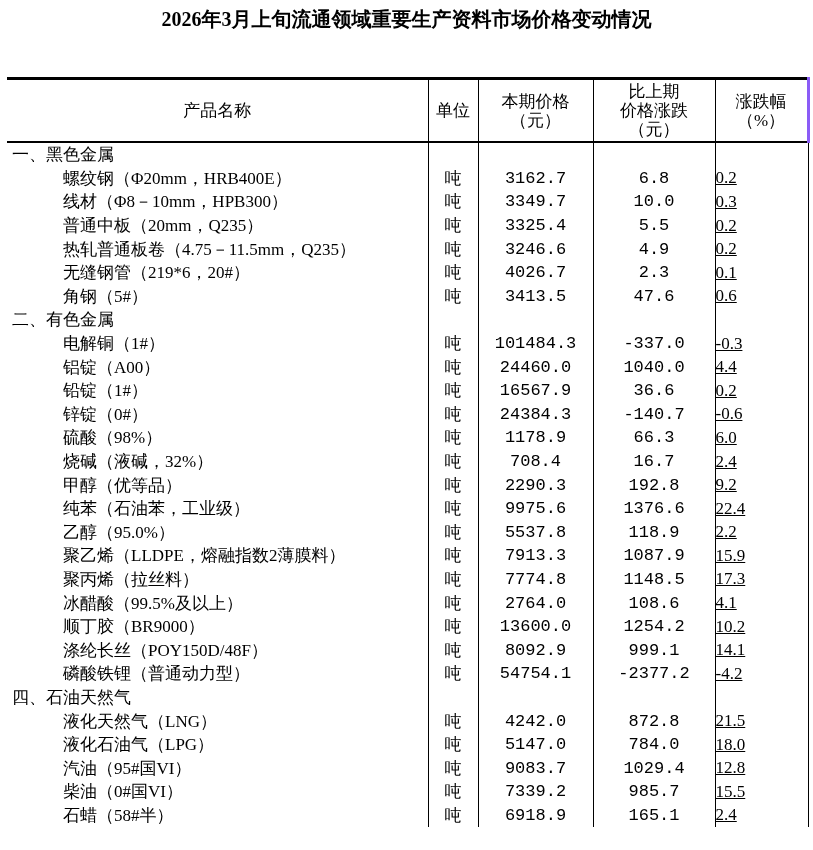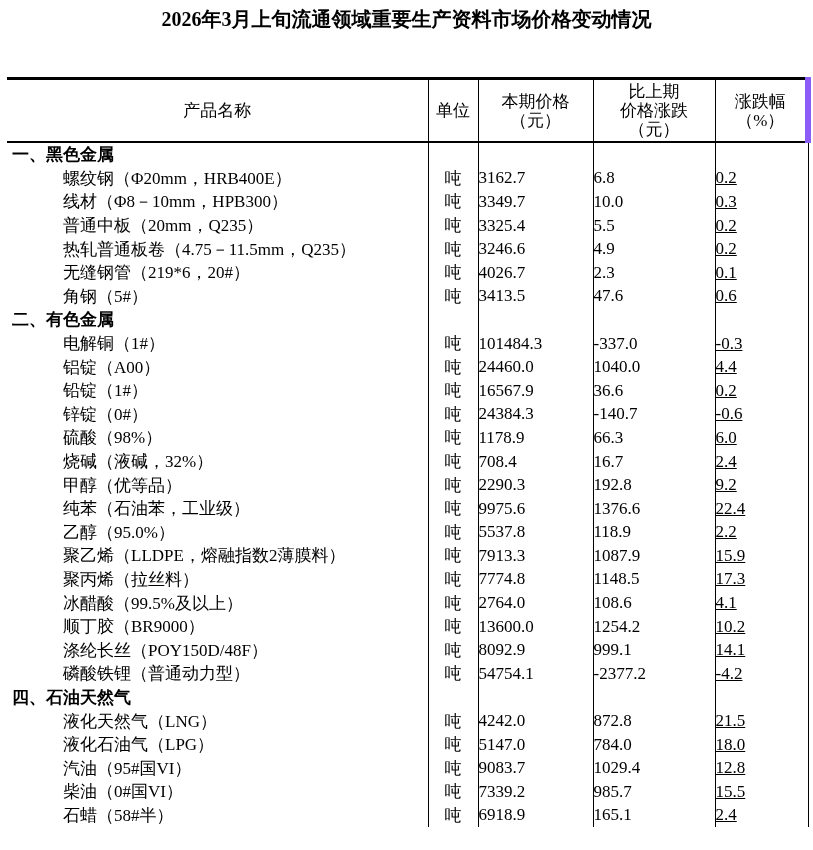--- a/index.html
+++ b/index.html
@@ -48,44 +48,45 @@
     text-align: center;
     vertical-align: middle;
     white-space: pre-line;
     line-height: 19px;
     padding: 2px 2px;
     border-top: 3px solid #000;
     border-bottom: 2px solid #000;
     border-right: 1px solid #000;
   }
   table.price-table th:last-child {
-    border-right: 6px solid #8b5cf6;
+    border-right: 3px solid #8b5cf6;
     text-align: center;
   }
   table.price-table td {
     height: 23.6px;
     padding: 0;
     vertical-align: middle;
     border-right: 1px solid #000;
     white-space: nowrap;
     overflow: hidden;
   }
   tr.section-row td.cell-name {
-    font-weight: bold;
+    font-weight: normal;
     padding-left: 5px;
   }
   tr.product-row td.cell-name {
     padding-left: 56px;
   }
   td.cell-unit {
     text-align: center;
   }
   td.cell-price, td.cell-change {
-    text-align: left;
+    text-align: center;
     padding-right: 10px;
+    font-family: Liberation Mono, monospace;
   }
   td.cell-pct {
     text-align: left;
     padding-right: 8px;
     text-decoration: underline;
   }
 </style>
 </head>
 <body>
 

